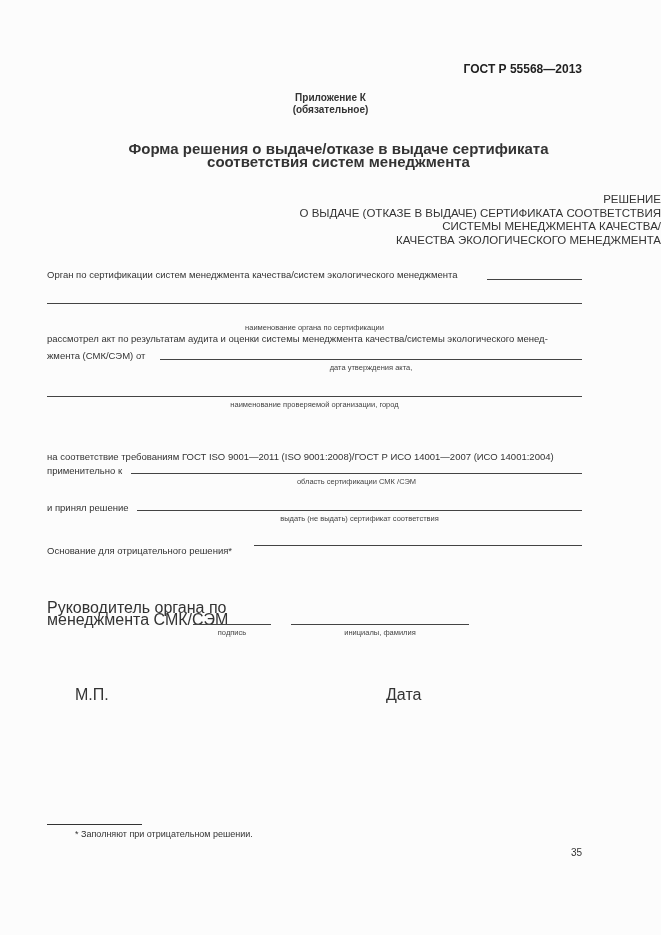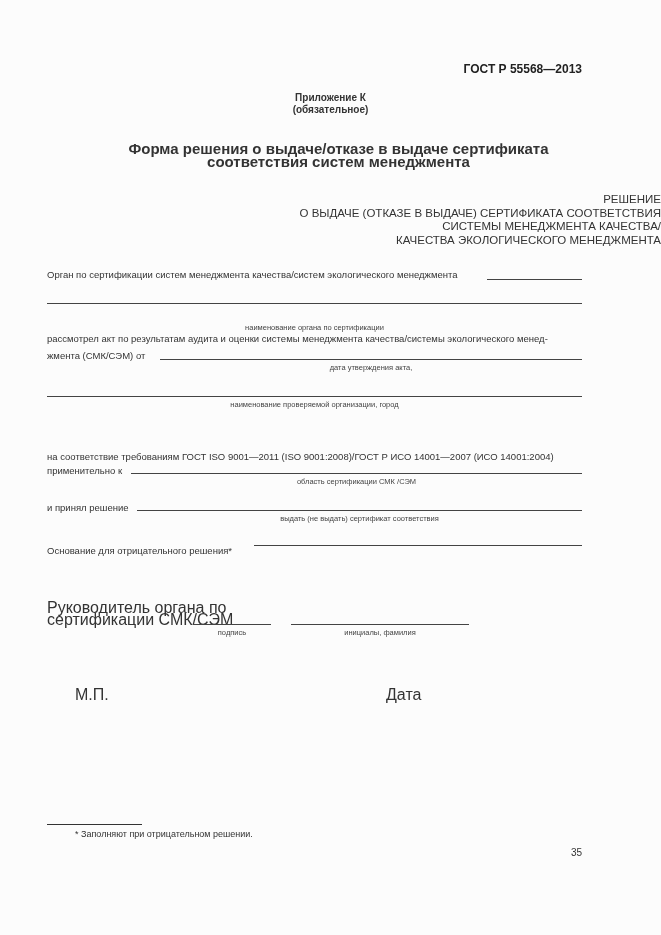--- a/index.html
+++ b/index.html
@@ -64,21 +64,21 @@
 
 <div class="abs txt" style="left:47px; top:502px;">и принял решение</div>
 <div class="abs line" style="left:137px; top:510px; width:445px;"></div>
 <div class="abs cap" style="left:137px; width:445px; top:514px;">выдать (не выдать) сертификат соответствия</div>
 
 <div class="abs txt" style="left:47px; top:537px;margin-top:8px;">Основание для отрицательного решения*</div>
 <div class="abs line" style="left:254px; top:545px; width:328px;"></div>
 
 <div class="abs sig" style="left:47px; top:602px;">
   <div>Руководитель органа по</div>
-  <div>сертификации СМК/СЭМ</div>
+  <div>менеджмента СМК/СЭМ</div>
 </div>
 <div class="abs line" style="left:193px; top:624px; width:78px;"></div>
 <div class="abs cap" style="left:193px; width:78px; top:628px;">подпись</div>
 <div class="abs line" style="left:291px; top:624px; width:178px;"></div>
 <div class="abs cap" style="left:291px; width:178px; top:628px;">инициалы, фамилия</div>
 
 <div class="abs sig" style="left:75px; top:689px;text-align:right;">М.П.</div>
 <div class="abs sig" style="left:386px; top:689px;">Дата</div>
 
 <div class="abs footnote-rule" style="left:47px; top:824px; width:95px;"></div>

